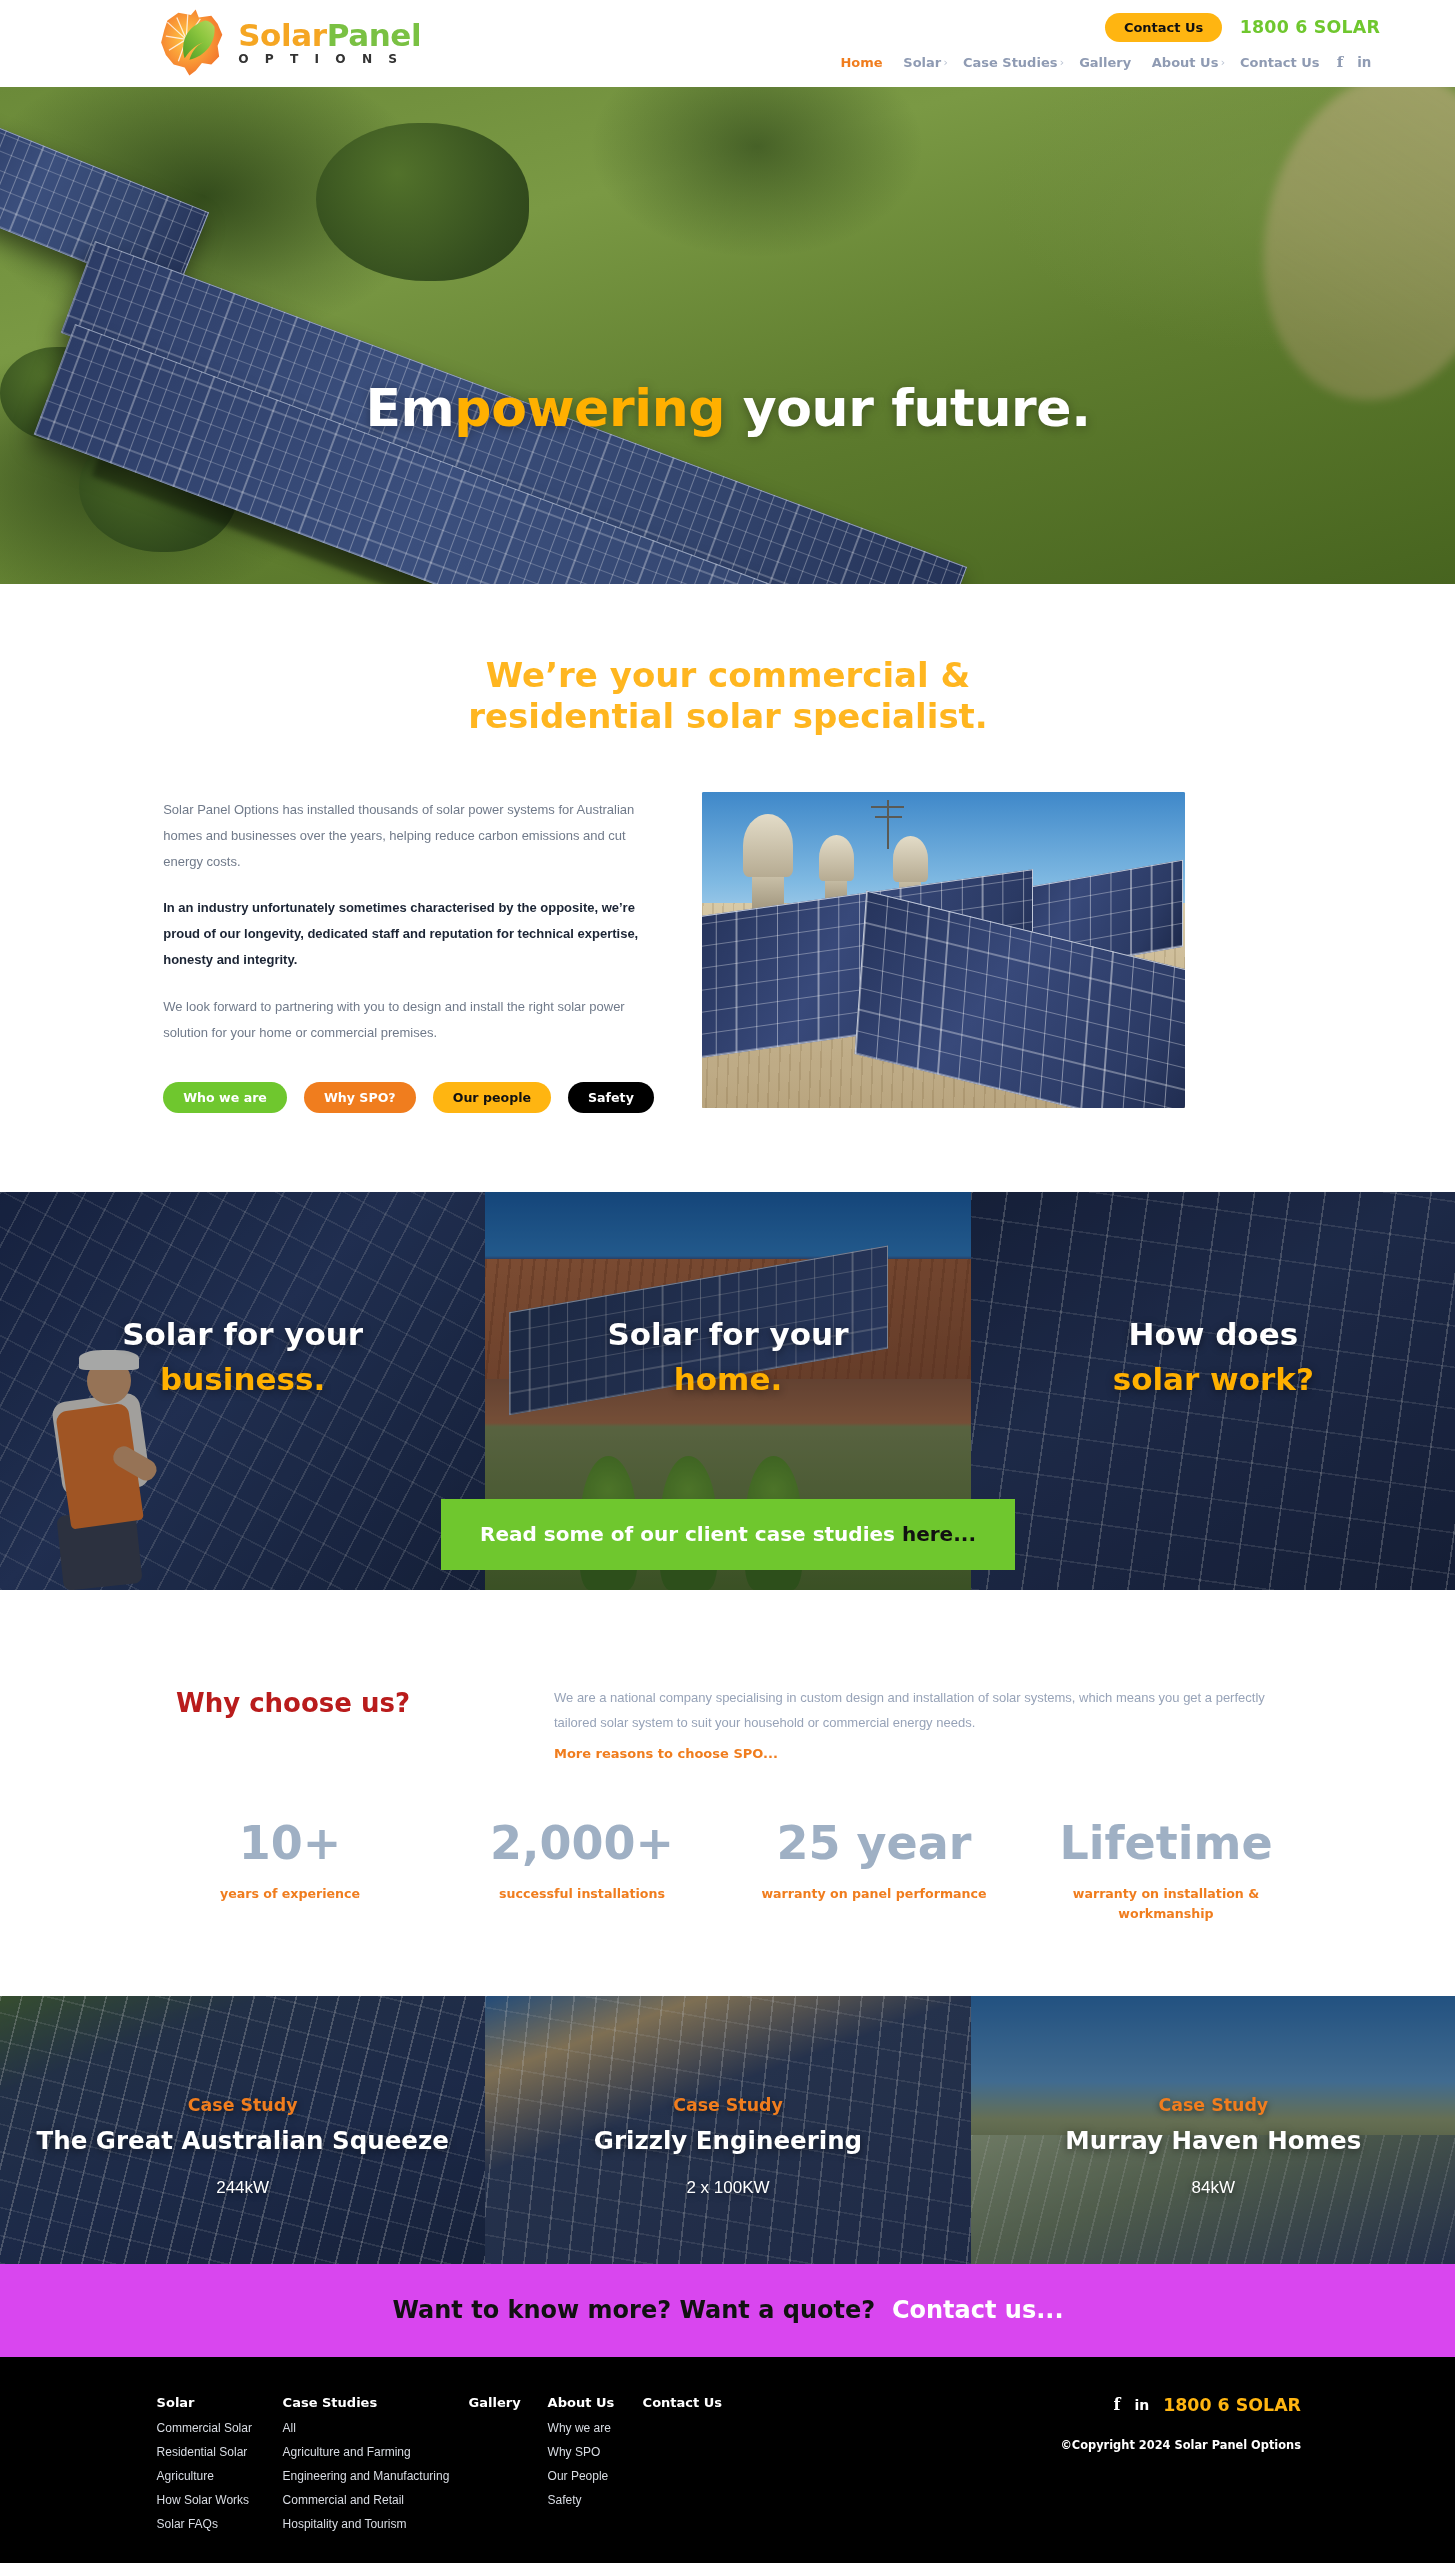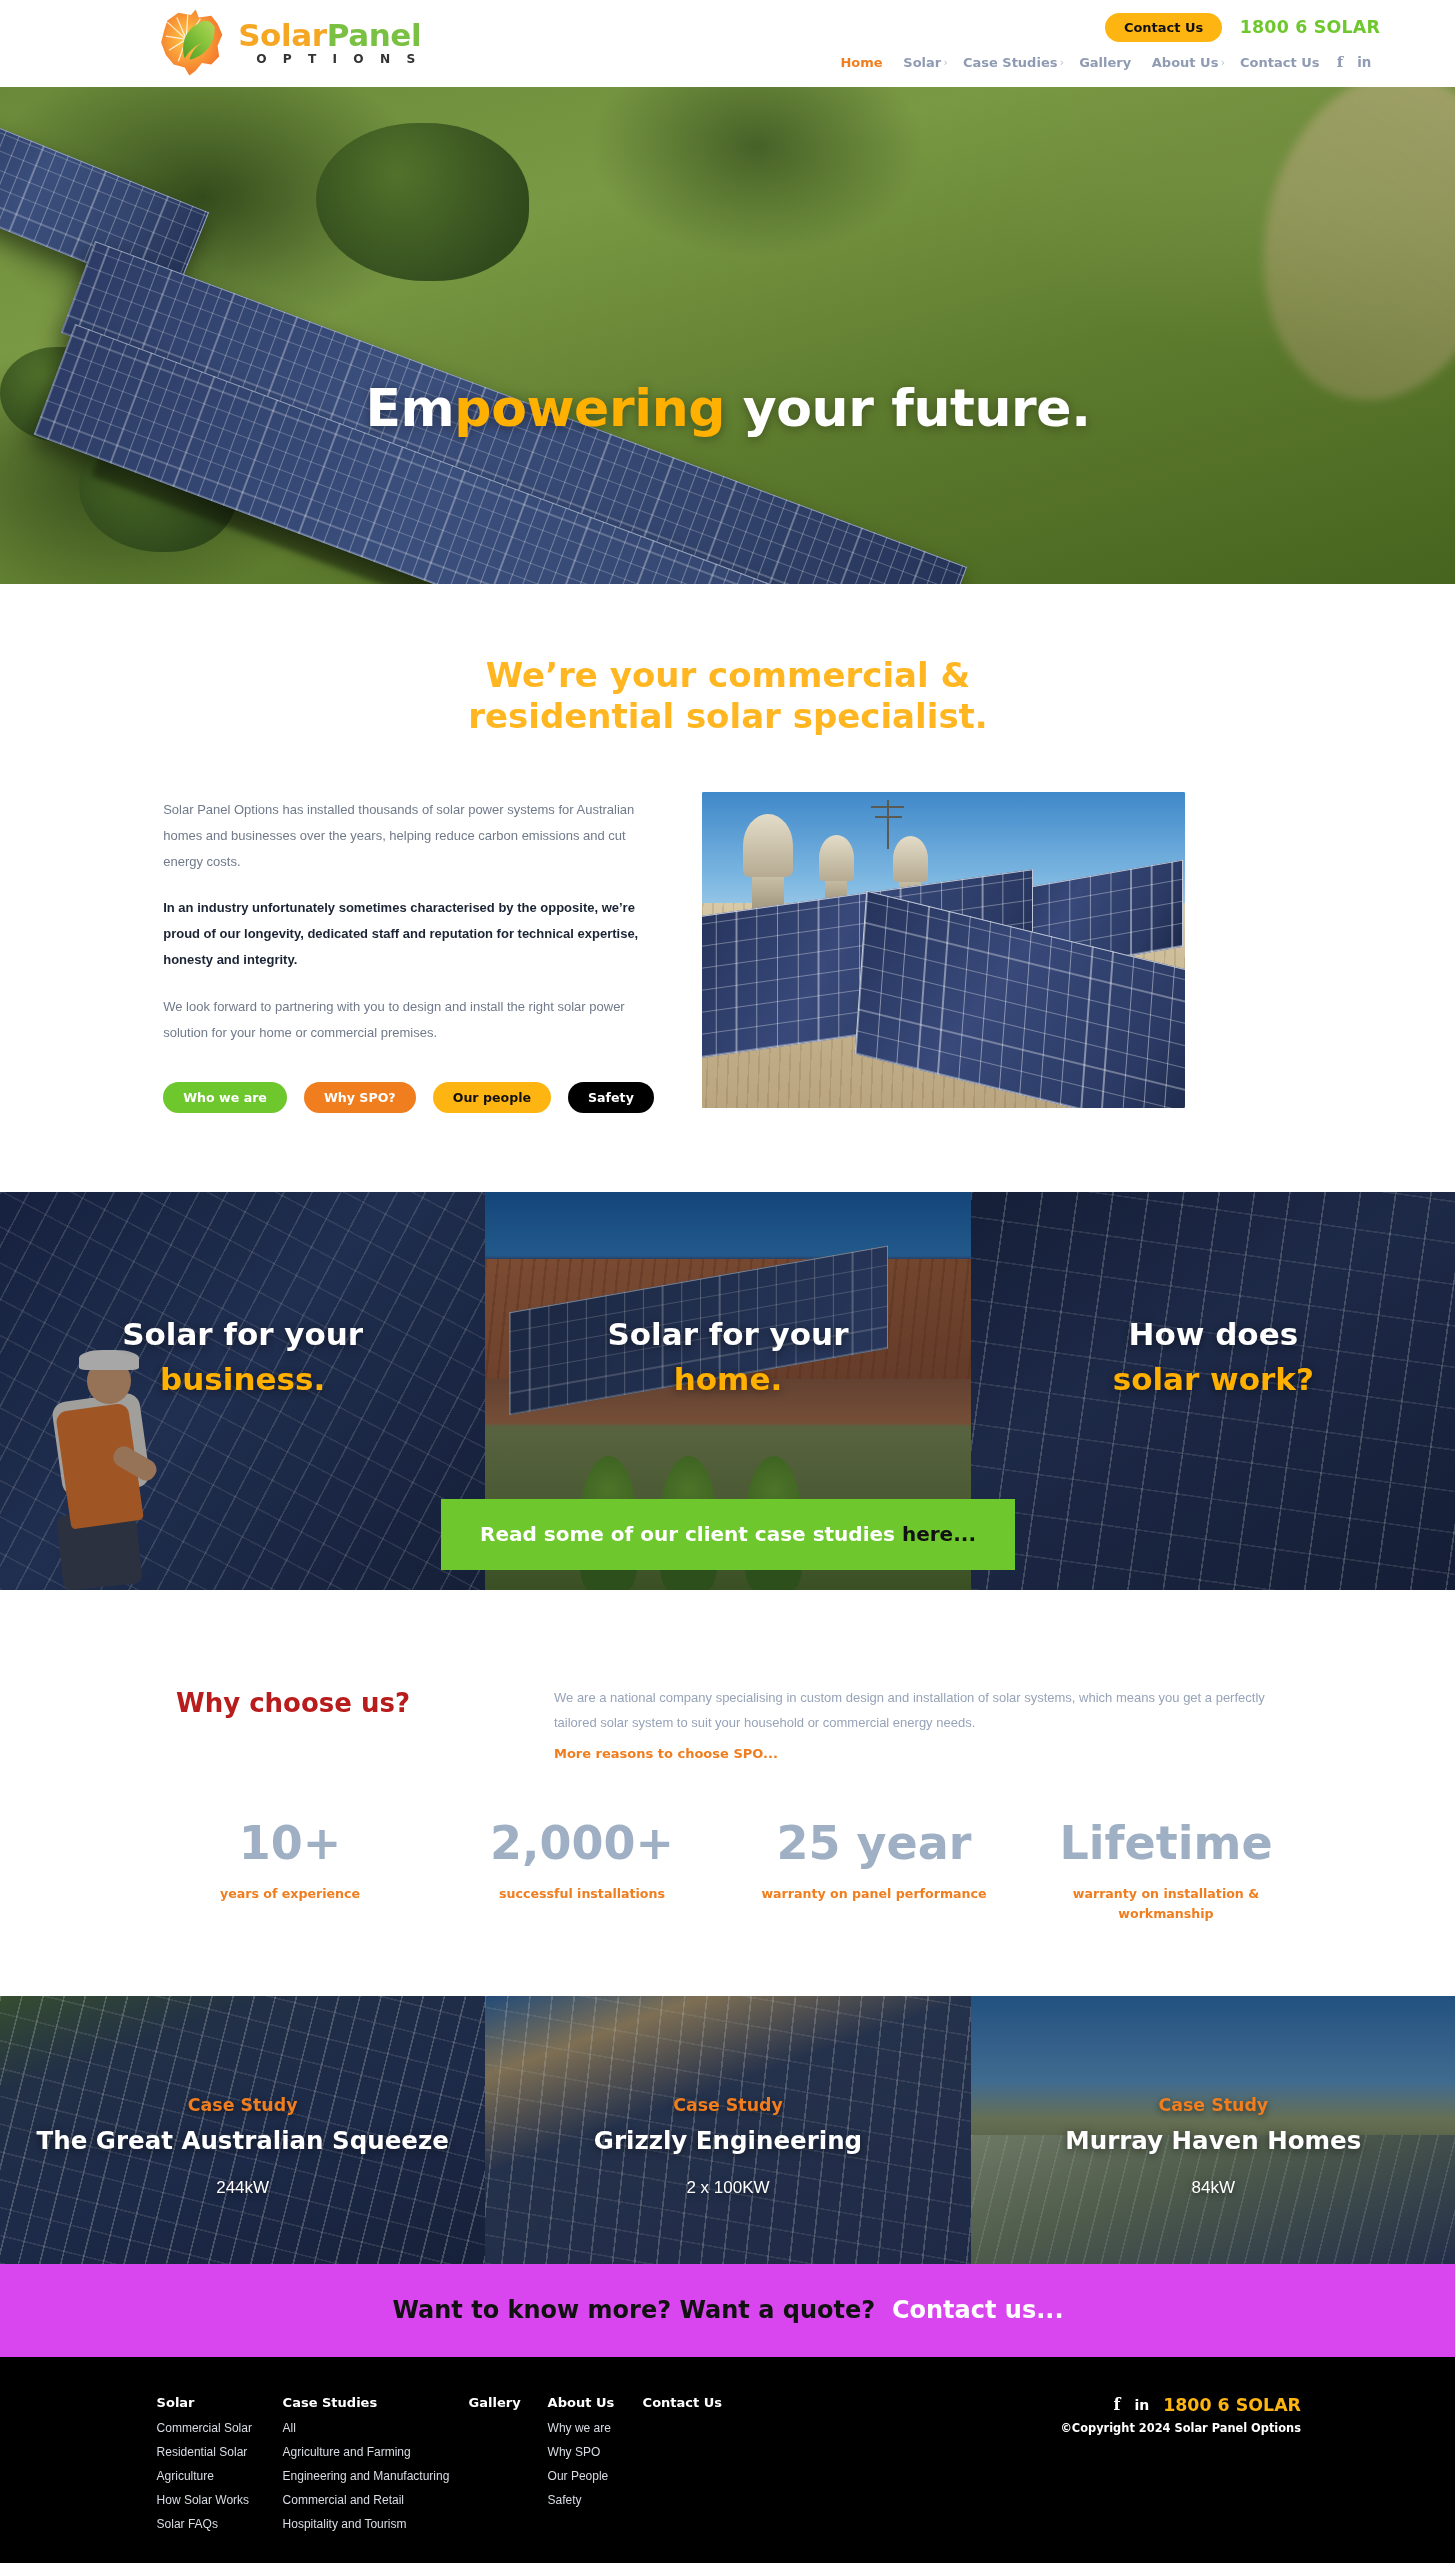--- a/index.html
+++ b/index.html
@@ -18,21 +18,20 @@
     background: #ffffff;
     position: relative;
   }
   .logo-wrap {
     position: absolute;
     left: 150px;
     top: 6.3px;
     display: flex;
     align-items: center;
     height: 73px;
-    text-align: right;
   }
   .logo-mark {
     width: 85px;
     height: 69px;
     position: relative;
     flex: 0 0 auto;
   }
   .logo-text-block {
     margin-left: 3.2px;
     line-height: 1;
@@ -545,21 +544,21 @@
     font-weight: 800;
     font-size: 17.4px;
     white-space: nowrap;
     cursor: pointer;
   }
   .footer-copy {
     color: #ffffff;
     font-family: "DejaVu Sans", sans-serif;
     font-weight: 700;
     font-size: 11.4px;
-    margin-top: 6px;
+    margin-top: 23px;
     white-space: nowrap;
   }
 </style>
 </head>
 <body>
 
 <div class="header">
   <div class="logo-wrap">
     <div class="logo-mark">
       <svg width="85" height="69" viewBox="0 0 108 88">

